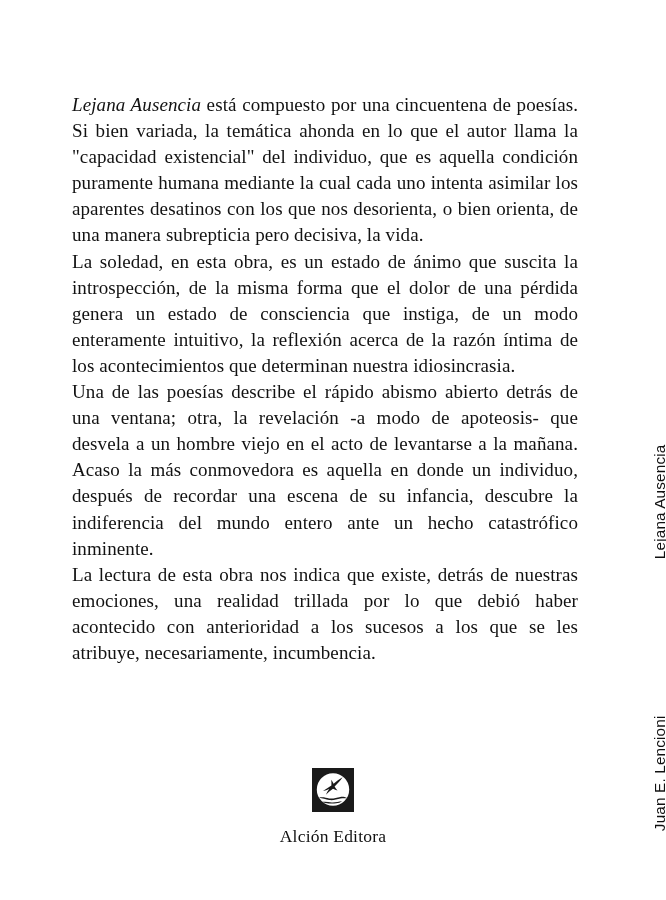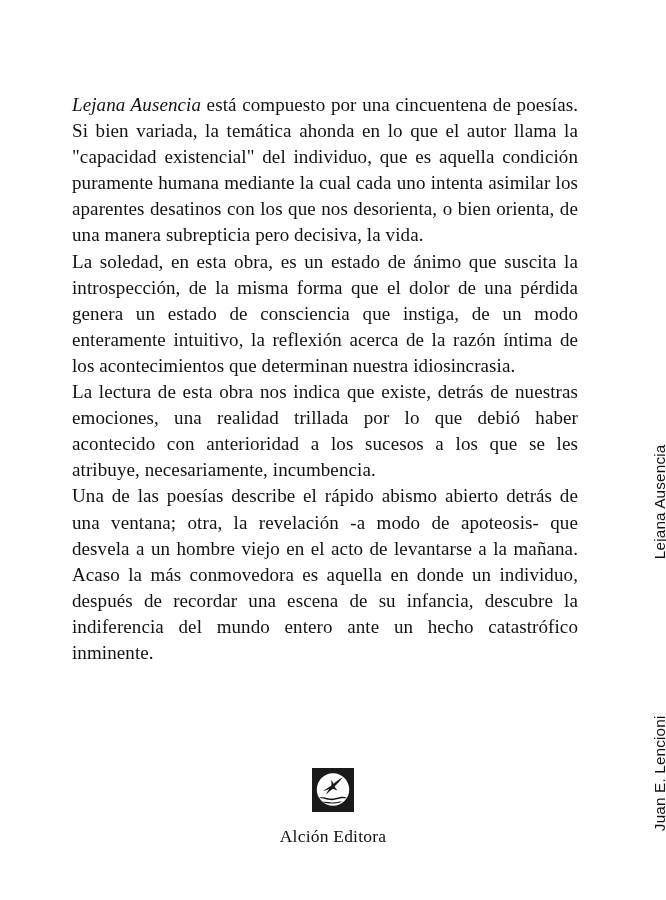--- a/index.html
+++ b/index.html
@@ -79,22 +79,22 @@
     letter-spacing: 0.012em;
     color: #111111;
   }
 </style>
 </head>
 <body>
 
 <div id="blurb">
   <p class="para"><span class="title-italic">Lejana Ausencia</span><span> está compuesto por una cincuentena de poesías. Si bien variada, la temática ahonda en lo que el autor llama la "capacidad existencial" del individuo, que es aquella condición puramente humana mediante la cual cada uno intenta asimilar los aparentes desatinos con los que nos desorienta, o bien orienta, de una manera subrepticia pero decisiva, la vida.</span></p>
   <p class="para">La soledad, en esta obra, es un estado de ánimo que suscita la introspección, de la misma forma que el dolor de una pérdida genera un estado de consciencia que instiga, de un modo enteramente intuitivo, la reflexión acerca de la razón íntima de los acontecimientos que determinan nuestra idiosincrasia.</p>
+  <p class="para">Una de las poesías describe el rápido abismo abierto detrás de una ventana; otra, la revelación -a modo de apoteosis- que desvela a un hombre viejo en el acto de levantarse a la mañana. Acaso la más conmovedora es aquella en donde un individuo, después de recordar una escena de su infancia, descubre la indiferencia del mundo entero ante un hecho catastrófico inminente.</p>
   <p class="para">La lectura de esta obra nos indica que existe, detrás de nuestras emociones, una realidad trillada por lo que debió haber acontecido con anterioridad a los sucesos a los que se les atribuye, necesariamente, incumbencia.</p>
-  <p class="para">Una de las poesías describe el rápido abismo abierto detrás de una ventana; otra, la revelación -a modo de apoteosis- que desvela a un hombre viejo en el acto de levantarse a la mañana. Acaso la más conmovedora es aquella en donde un individuo, después de recordar una escena de su infancia, descubre la indiferencia del mundo entero ante un hecho catastrófico inminente.</p>
 </div>
 
 <div class="spine-text" id="spine-title">Lejana Ausencia</div>
 <div class="spine-text" id="spine-author">Juan E. Lencioni</div>
 
 <div id="publisher">
   <svg id="publisher-logo" viewBox="0 0 42 44" aria-hidden="true">
     <rect x="0" y="0" width="42" height="44" fill="#1a1a1a"></rect>
     <circle cx="21" cy="21.5" r="16.2" fill="#ffffff"></circle>
 

